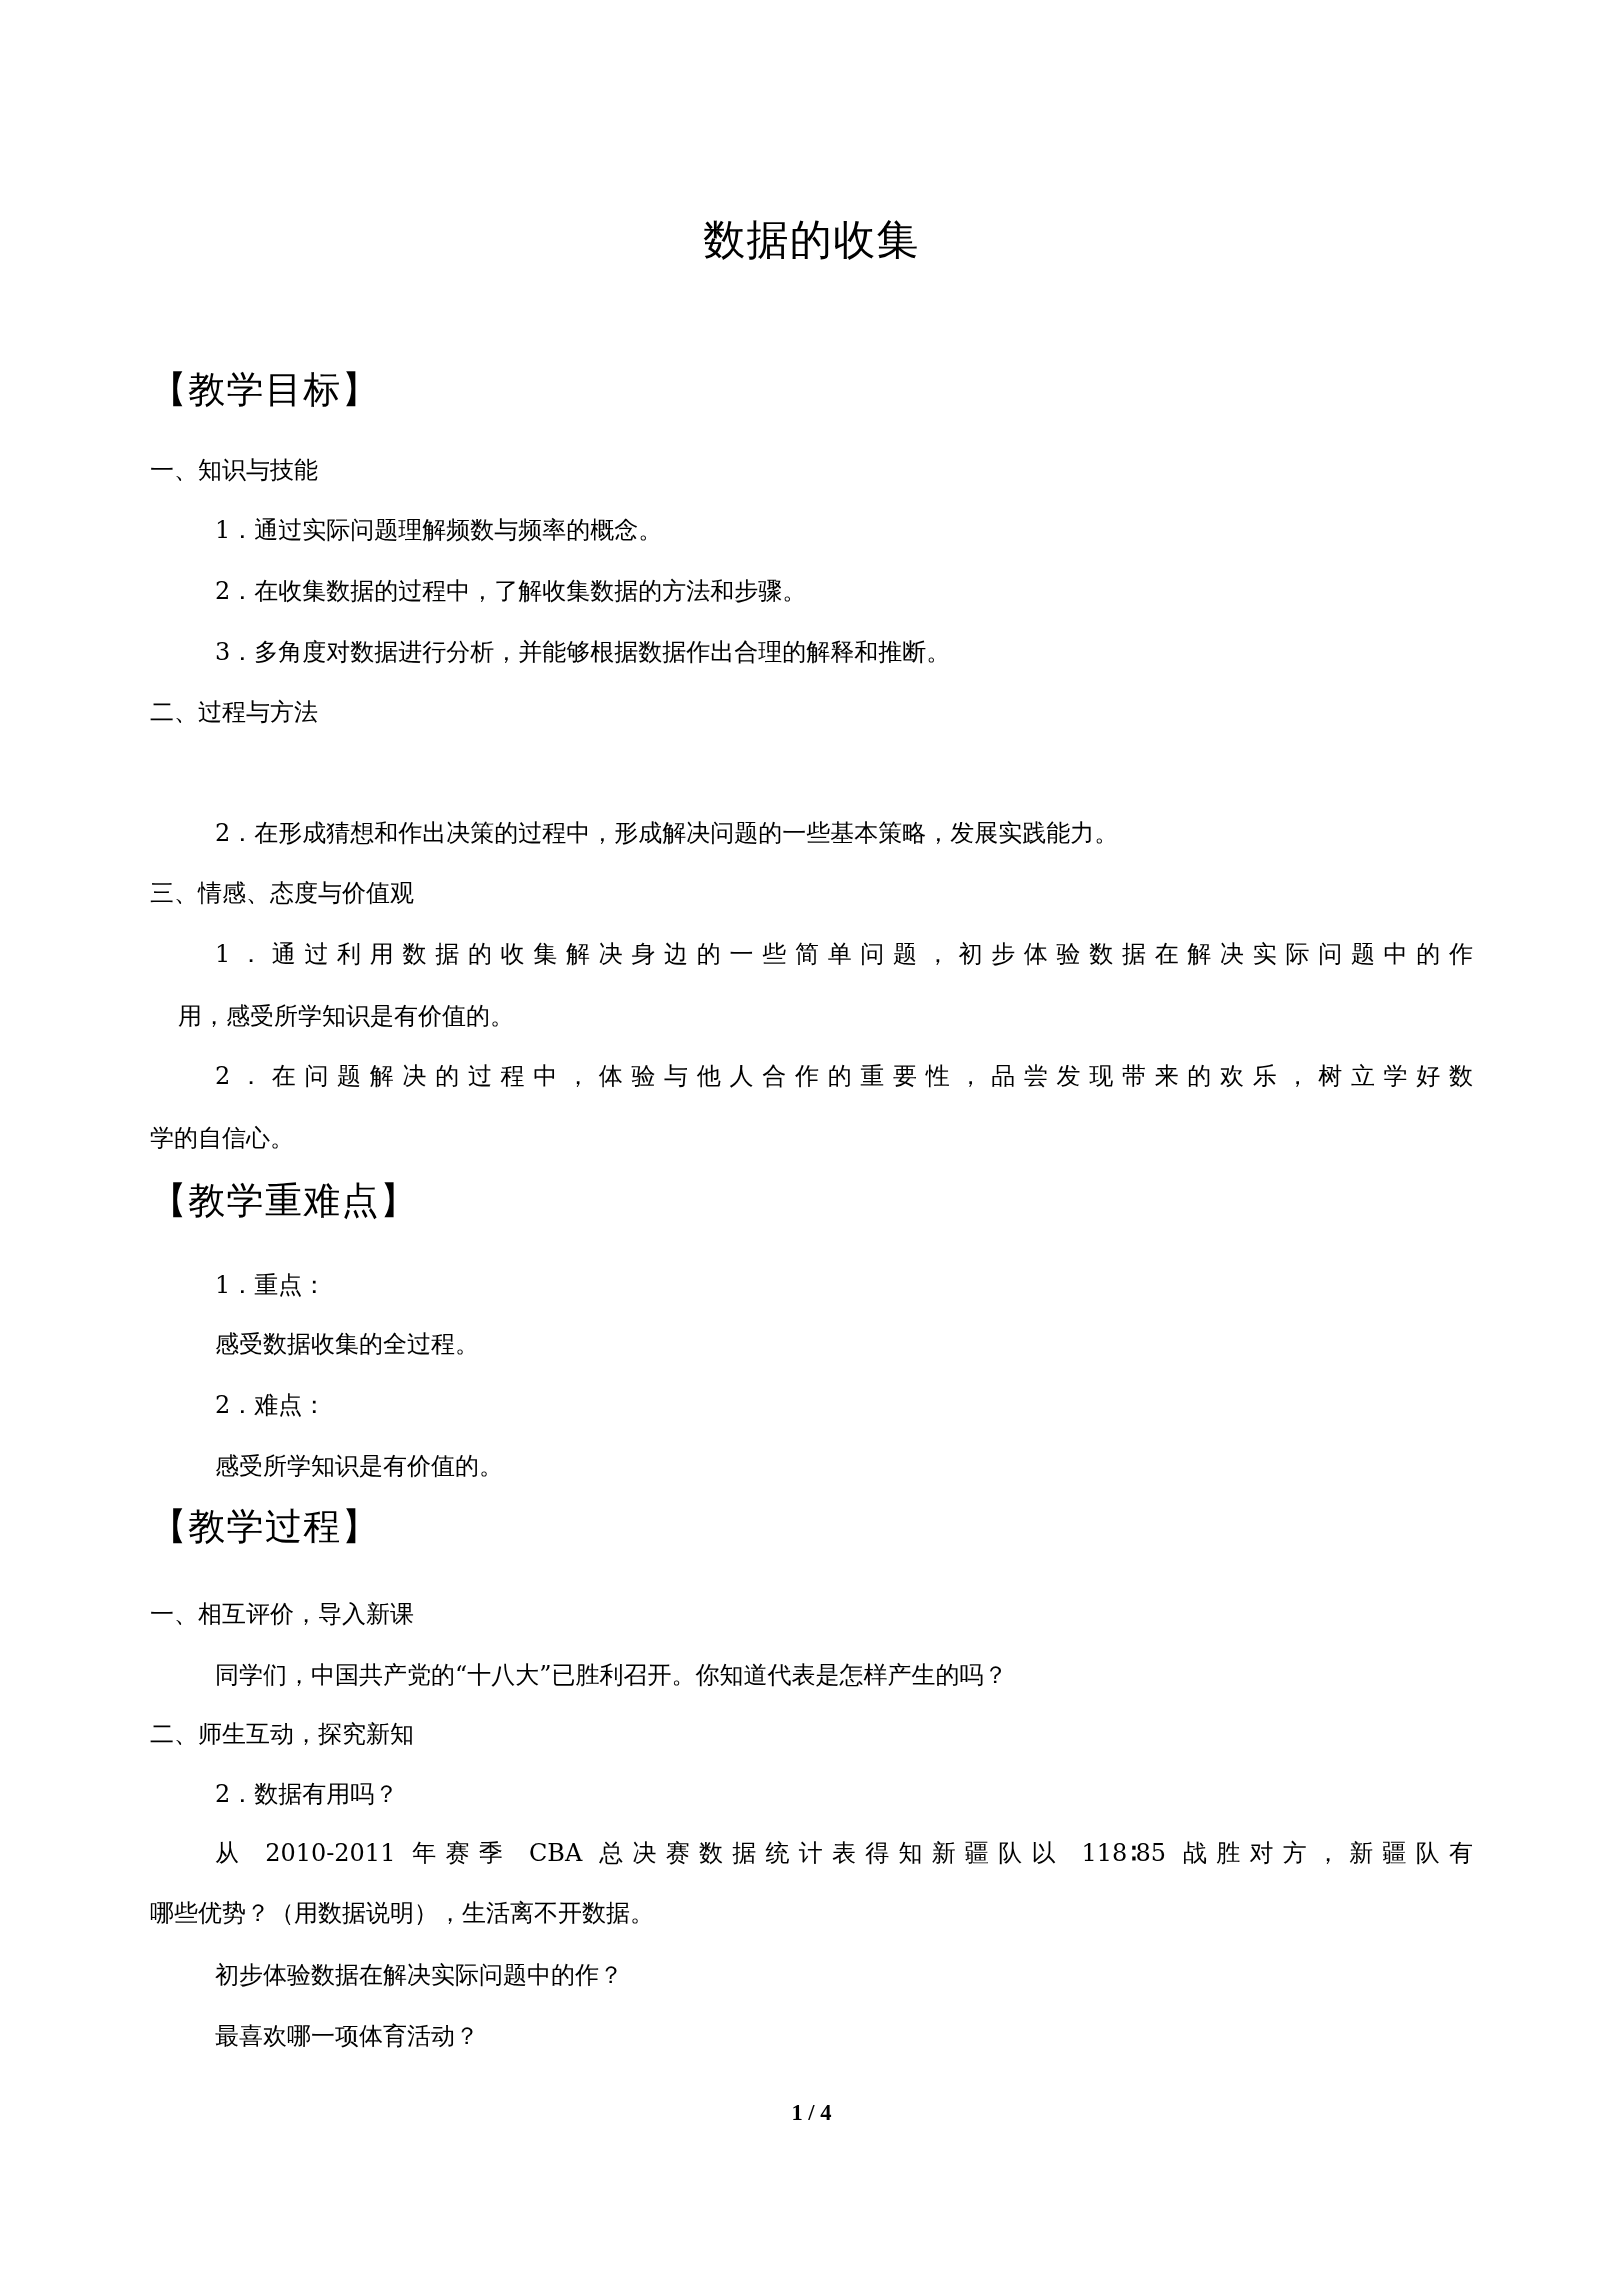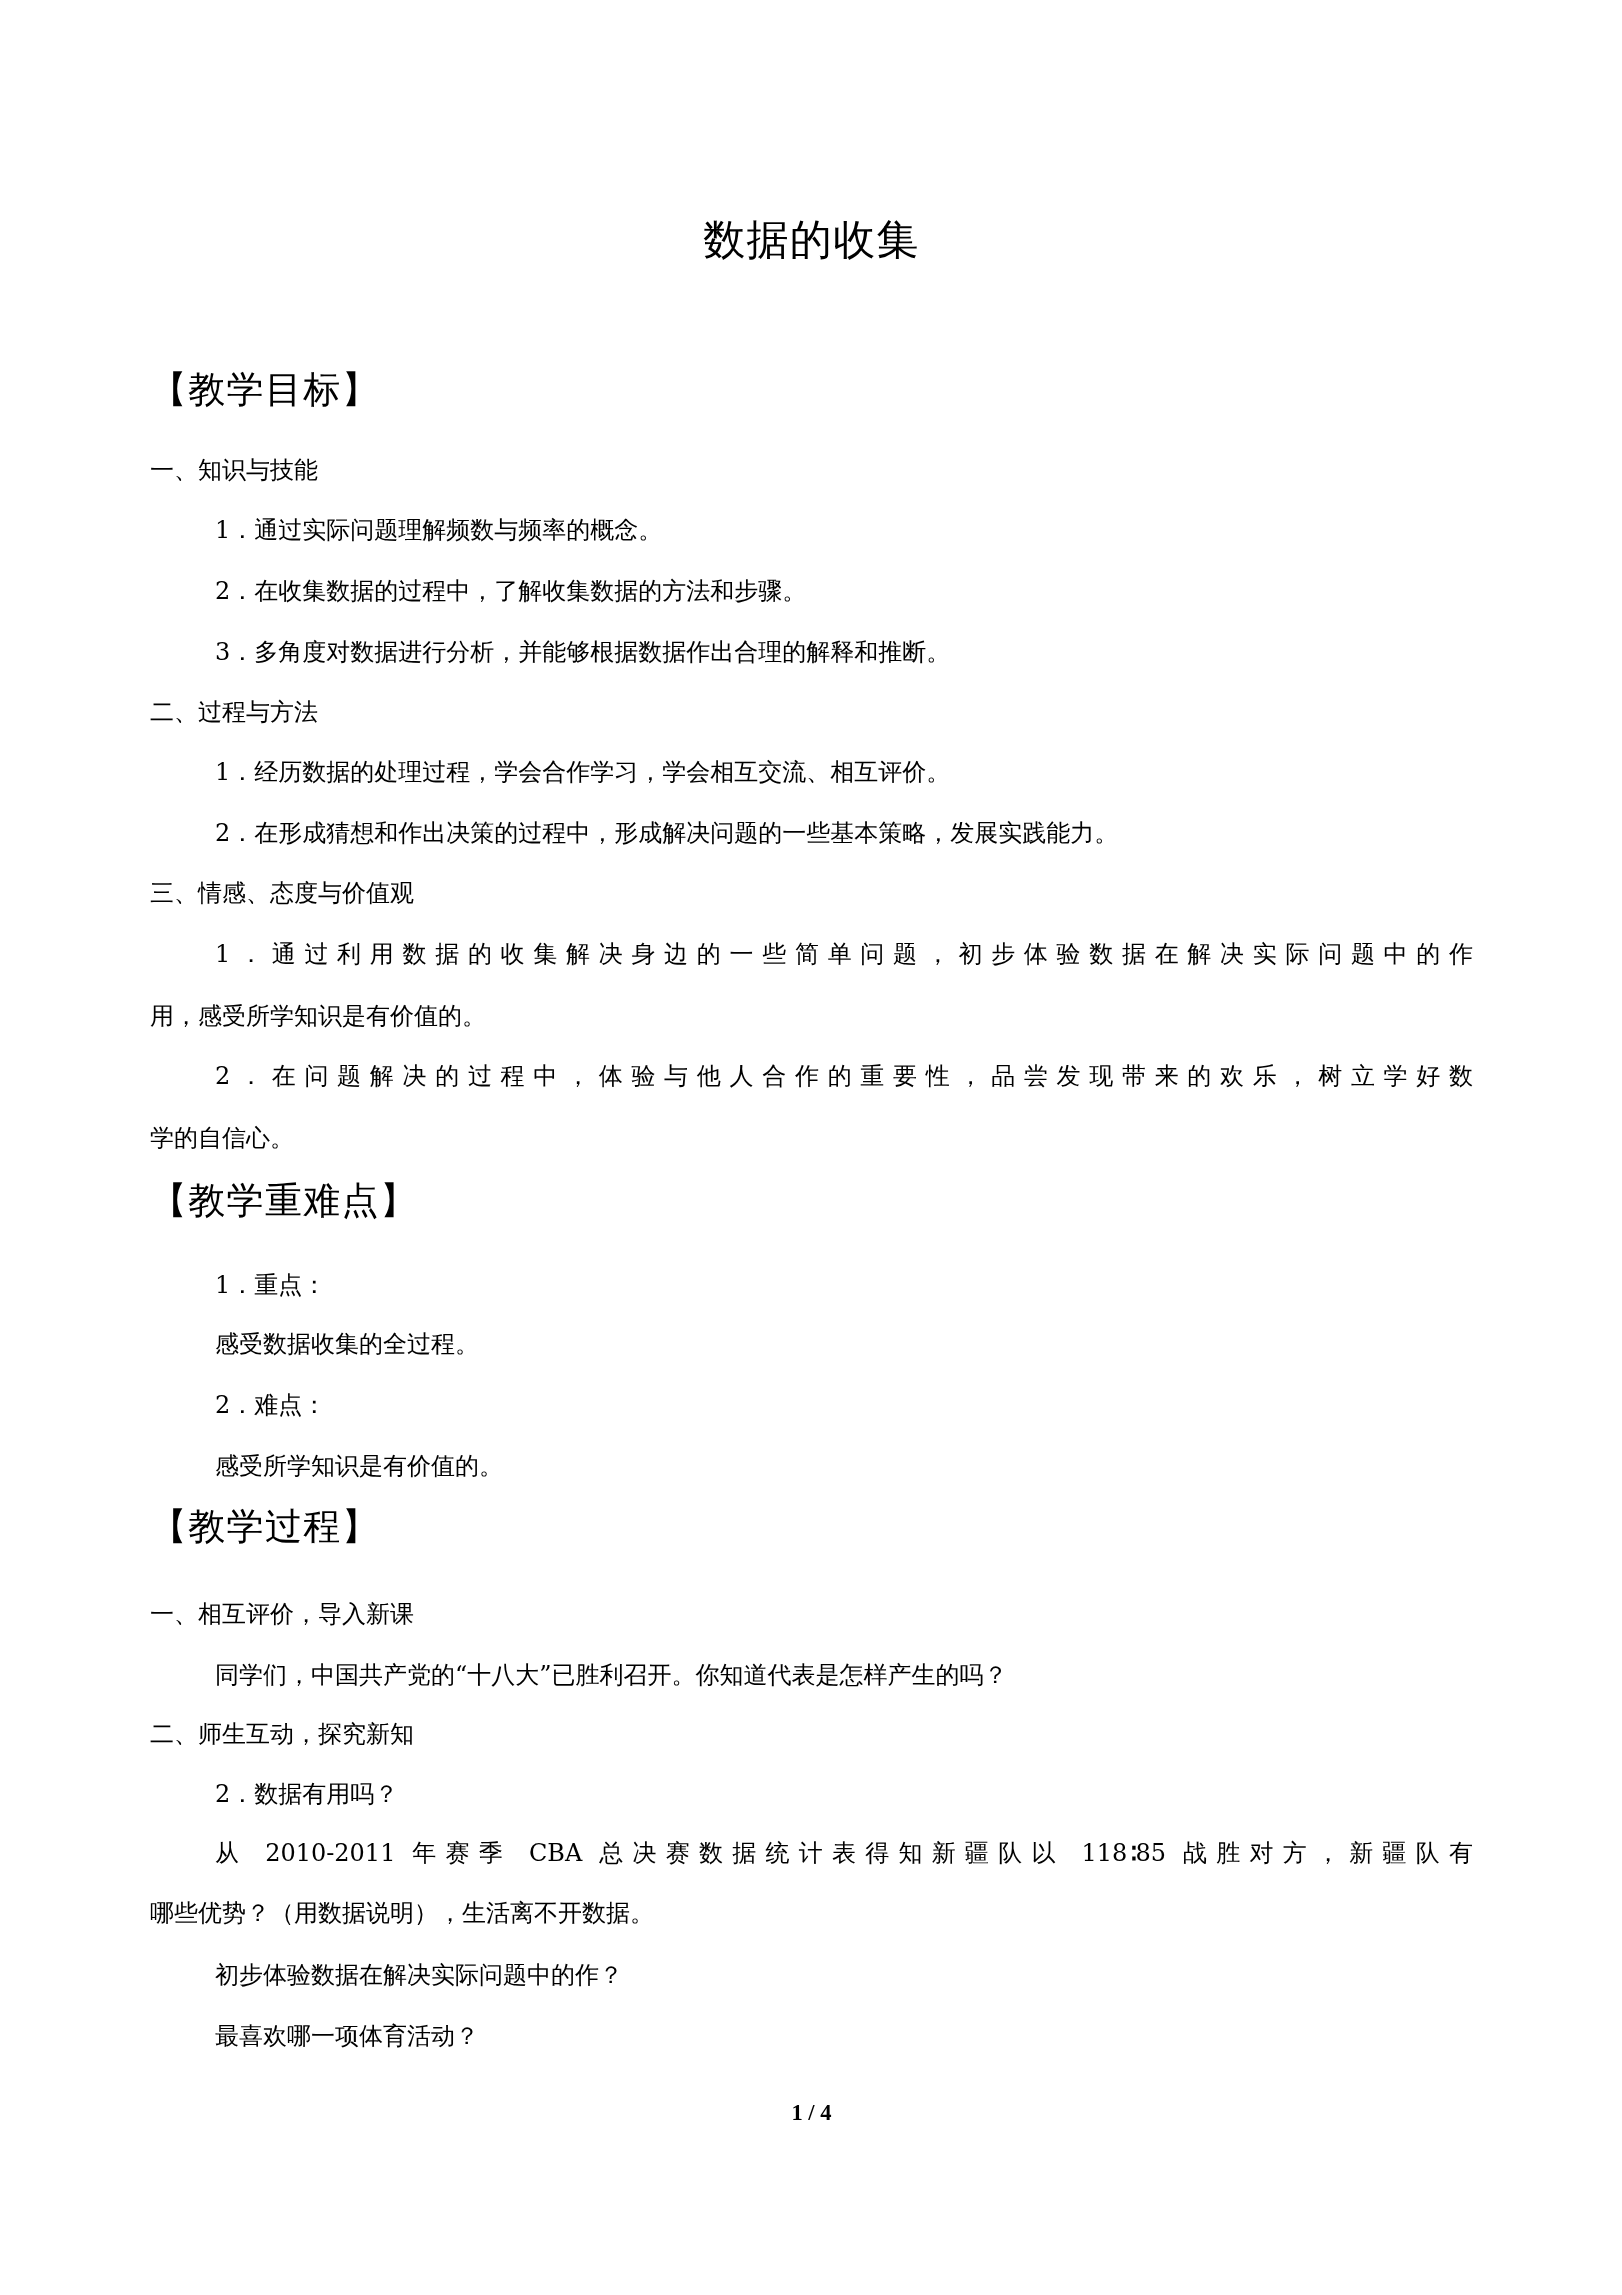--- a/index.html
+++ b/index.html
@@ -24,26 +24,25 @@
   <div class="title">数据的收集</div>
 
   <div class="h" style="top:367px;text-align:center;">【教学目标】</div>
 
   <div class="line l0" style="top:450px;">一、知识与技能</div>
   <div class="line l1" style="top:510px;">1．通过实际问题理解频数与频率的概念。</div>
   <div class="line l1" style="top:571px;">2．在收集数据的过程中，了解收集数据的方法和步骤。</div>
   <div class="line l1" style="top:632px;">3．多角度对数据进行分析，并能够根据数据作出合理的解释和推断。</div>
 
   <div class="line l0" style="top:692px;">二、过程与方法</div>
-  <div class="line l1" style="top:752px;">1．经历数据的处理过程，学会合作学习，学会相互交流、相互评价。</div>
   <div class="line l1" style="top:813px;">2．在形成猜想和作出决策的过程中，形成解决问题的一些基本策略，发展实践能力。</div>
 
   <div class="line l0" style="top:873px;">三、情感、态度与价值观</div>
   <div class="line l1 just" style="top:934px; width:1258px;">1．通过利用数据的收集解决身边的一些简单问题，初步体验数据在解决实际问题中的作</div>
-  <div class="line l0" style="top:996px;">用，感受所学知识是有价值的。</div>
+  <div class="line l0" style="top:996px;margin-left:28px;">用，感受所学知识是有价值的。</div>
   <div class="line l1 just" style="top:1056px; width:1258px;">2．在问题解决的过程中，体验与他人合作的重要性，品尝发现带来的欢乐，树立学好数</div>
   <div class="line l0" style="top:1118px;">学的自信心。</div>
 
   <div class="h" style="top:1178px;">【教学重难点】</div>
   <div class="line l1" style="top:1265px;">1．重点：</div>
   <div class="line l1" style="top:1324px;">感受数据收集的全过程。</div>
   <div class="line l1" style="top:1385px;">2．难点：</div>
   <div class="line l1" style="top:1446px;">感受所学知识是有价值的。</div>
 
   <div class="h" style="top:1504px;">【教学过程】</div>

